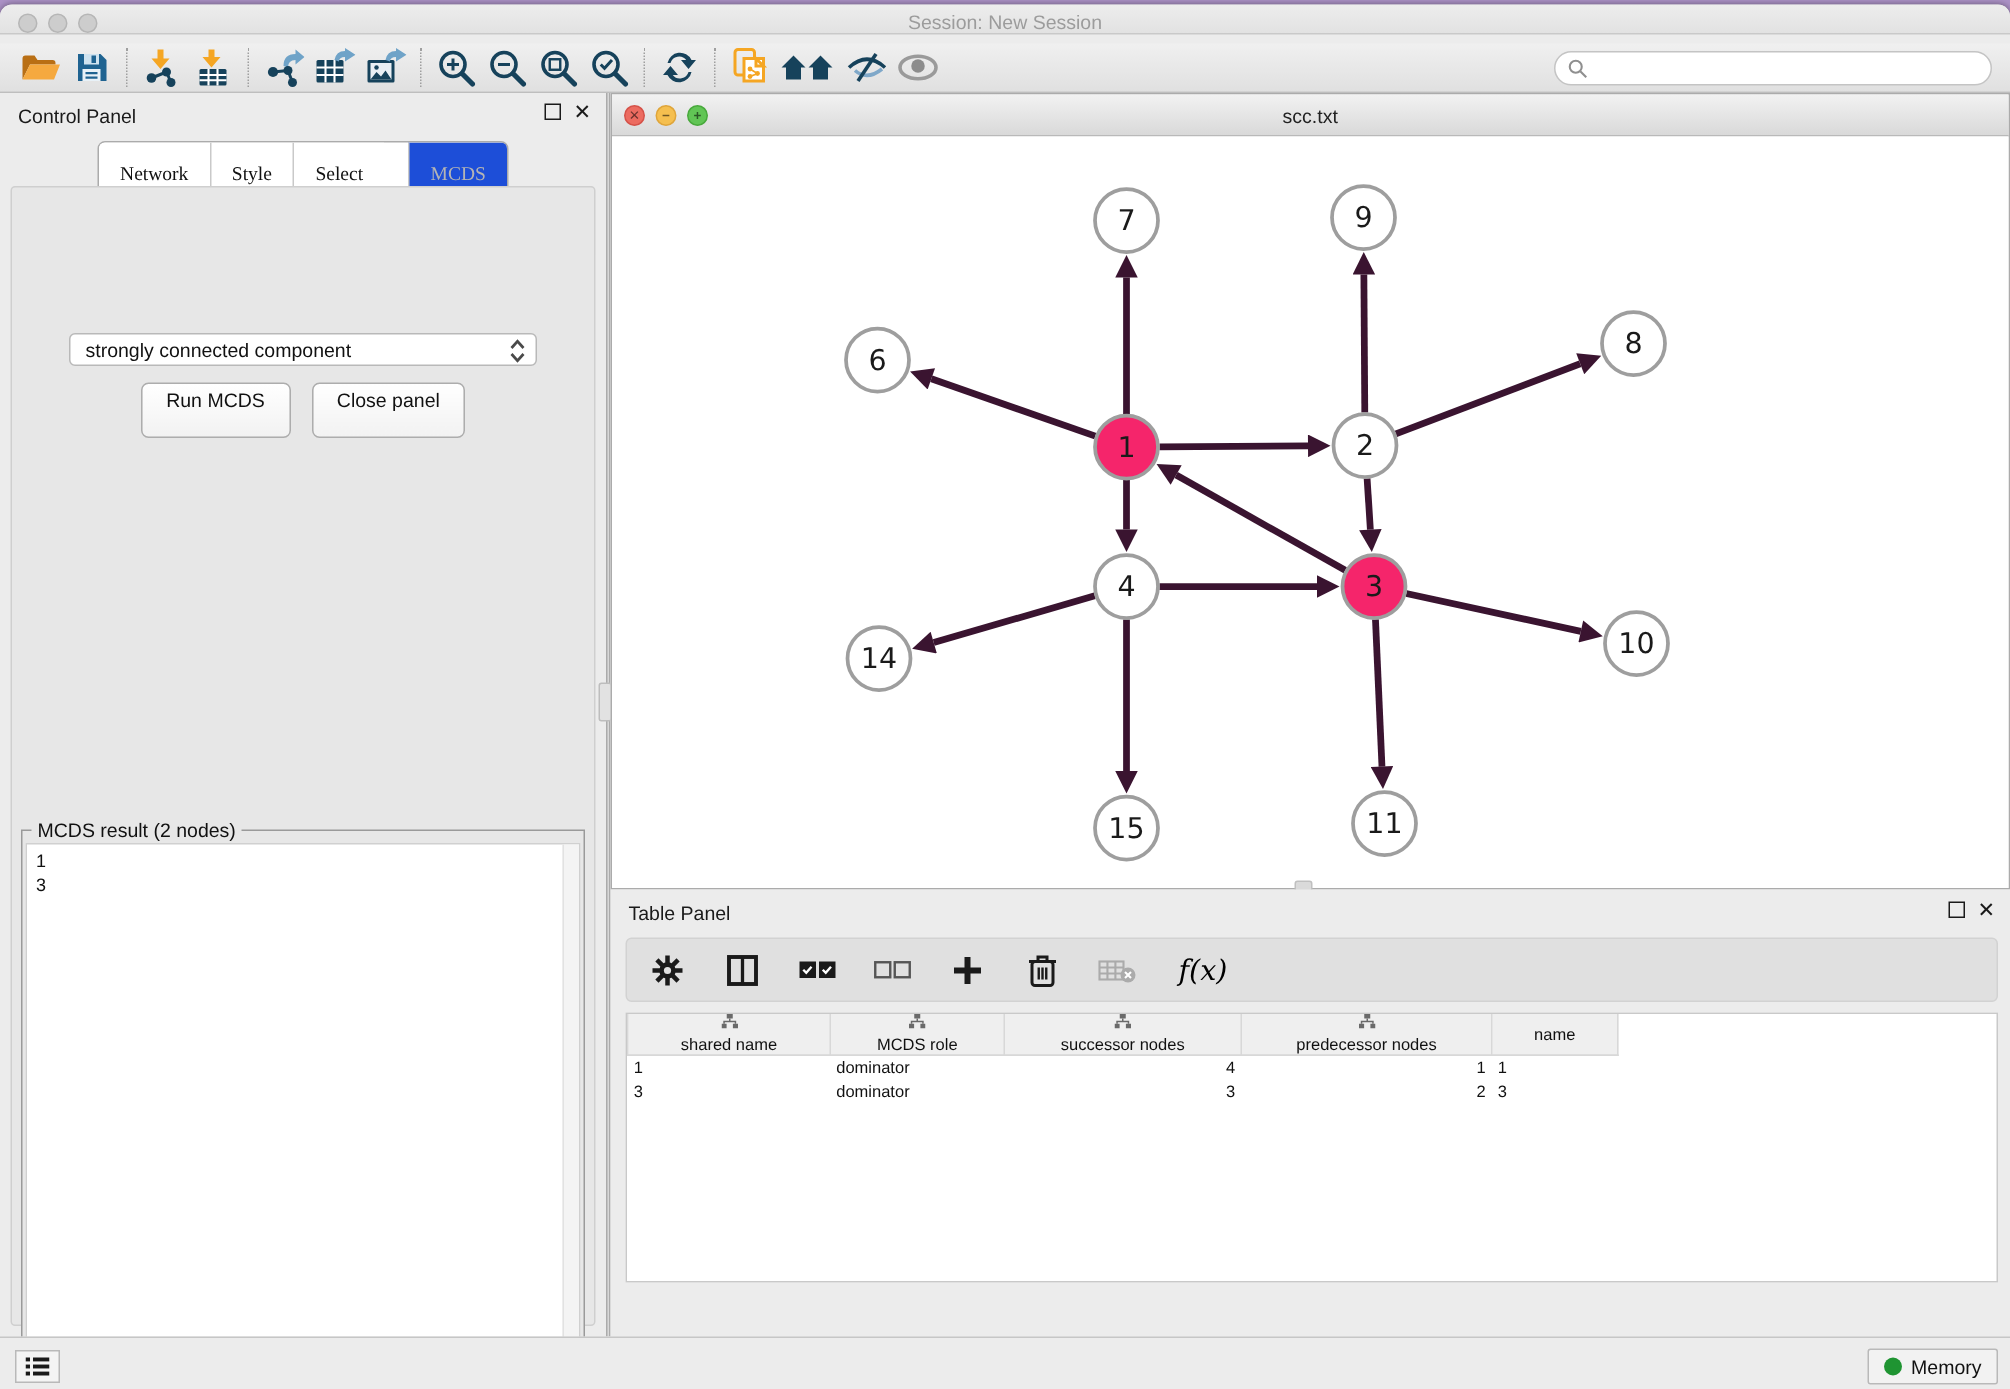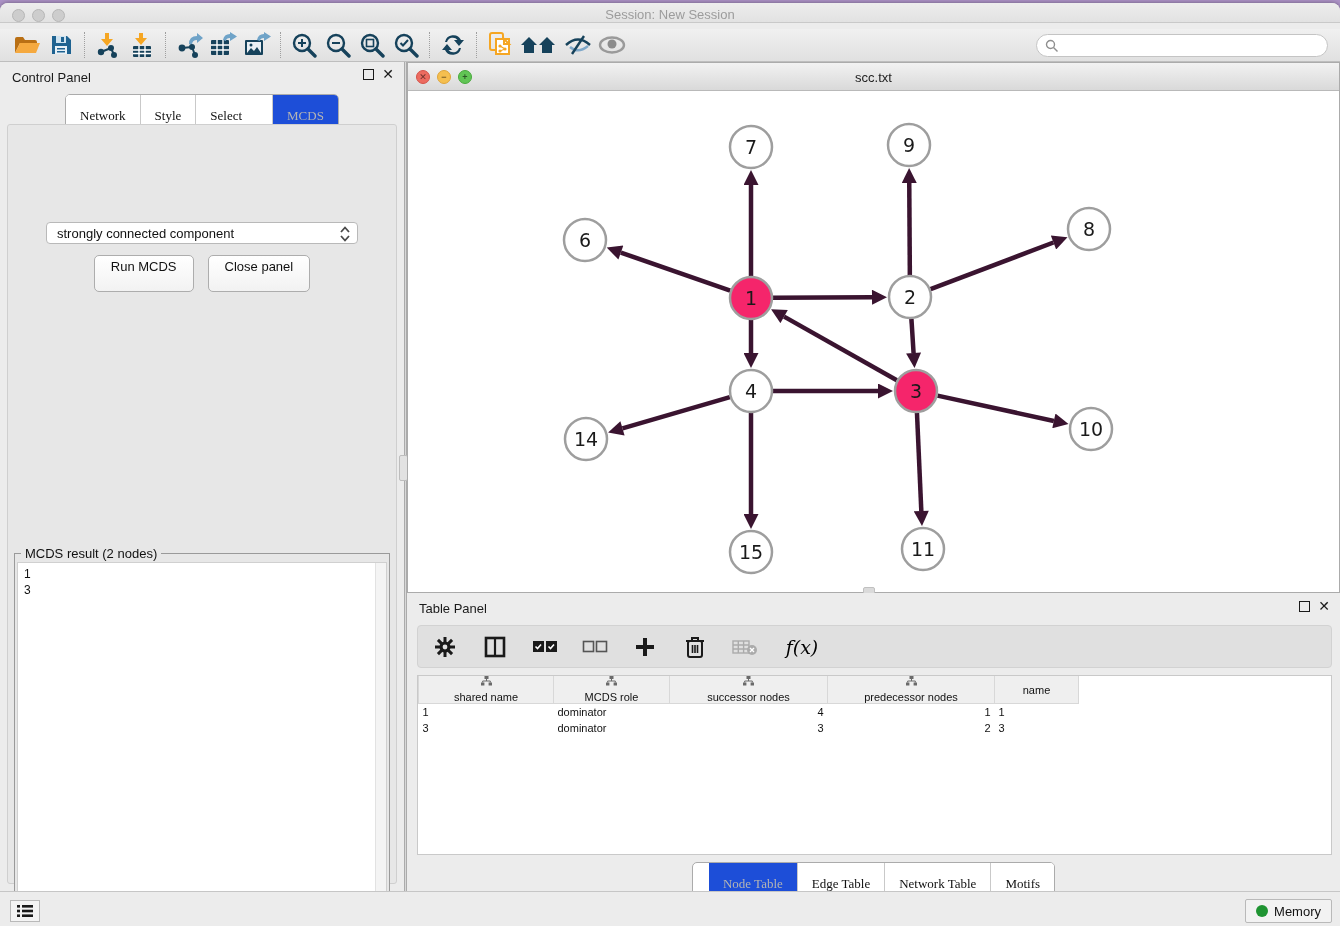--- a/index.html
+++ b/index.html
@@ -487,28 +487,20 @@
           <tr>
             <td class="al">3</td>
             <td class="al">dominator</td>
             <td class="ar">3</td>
             <td class="ar">2</td>
             <td class="al">3</td>
           </tr>
         </tbody>
       </table>
     </div>
-    <div class="tp-tabs">
-      <div class="tab-group">
-        <span class="tab-seg sel-dim">Node Table</span>
-        <span class="tab-seg">Edge Table</span>
-        <span class="tab-seg">Network Table</span>
-        <span class="tab-seg">Motifs</span>
-      </div>
-    </div>
   </div>
 
   <div class="statusbar">
     <div class="dock-btn">
       <svg width="16" height="14" viewBox="0 0 16 14">
           <g fill="#1A1A1A">
             <rect x="0" y="1" width="3" height="2.6"></rect>
             <rect x="5" y="1" width="11" height="2.6"></rect>
             <rect x="0" y="5.7" width="3" height="2.6"></rect>
             <rect x="5" y="5.7" width="11" height="2.6"></rect>

